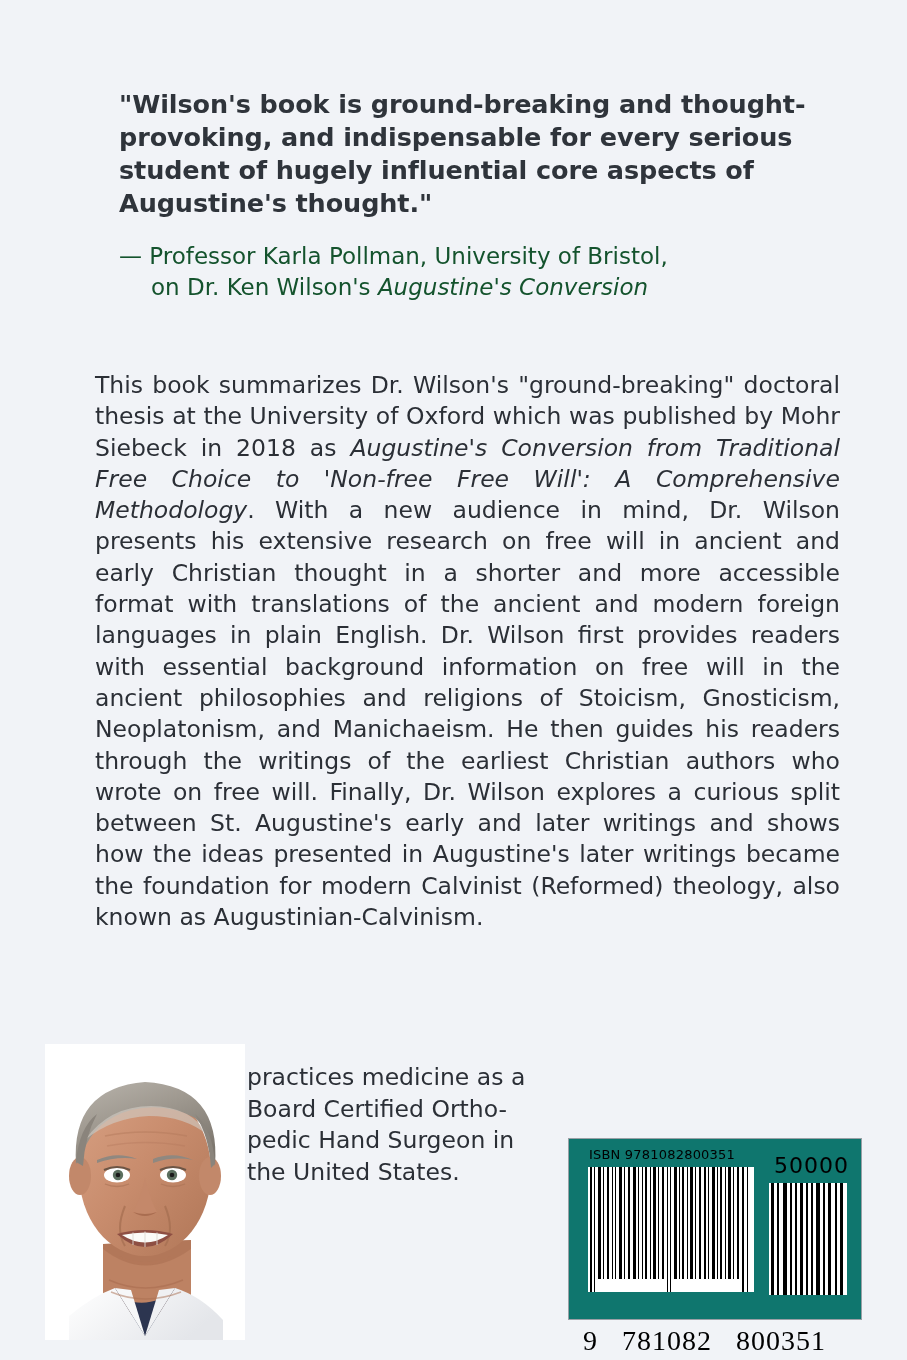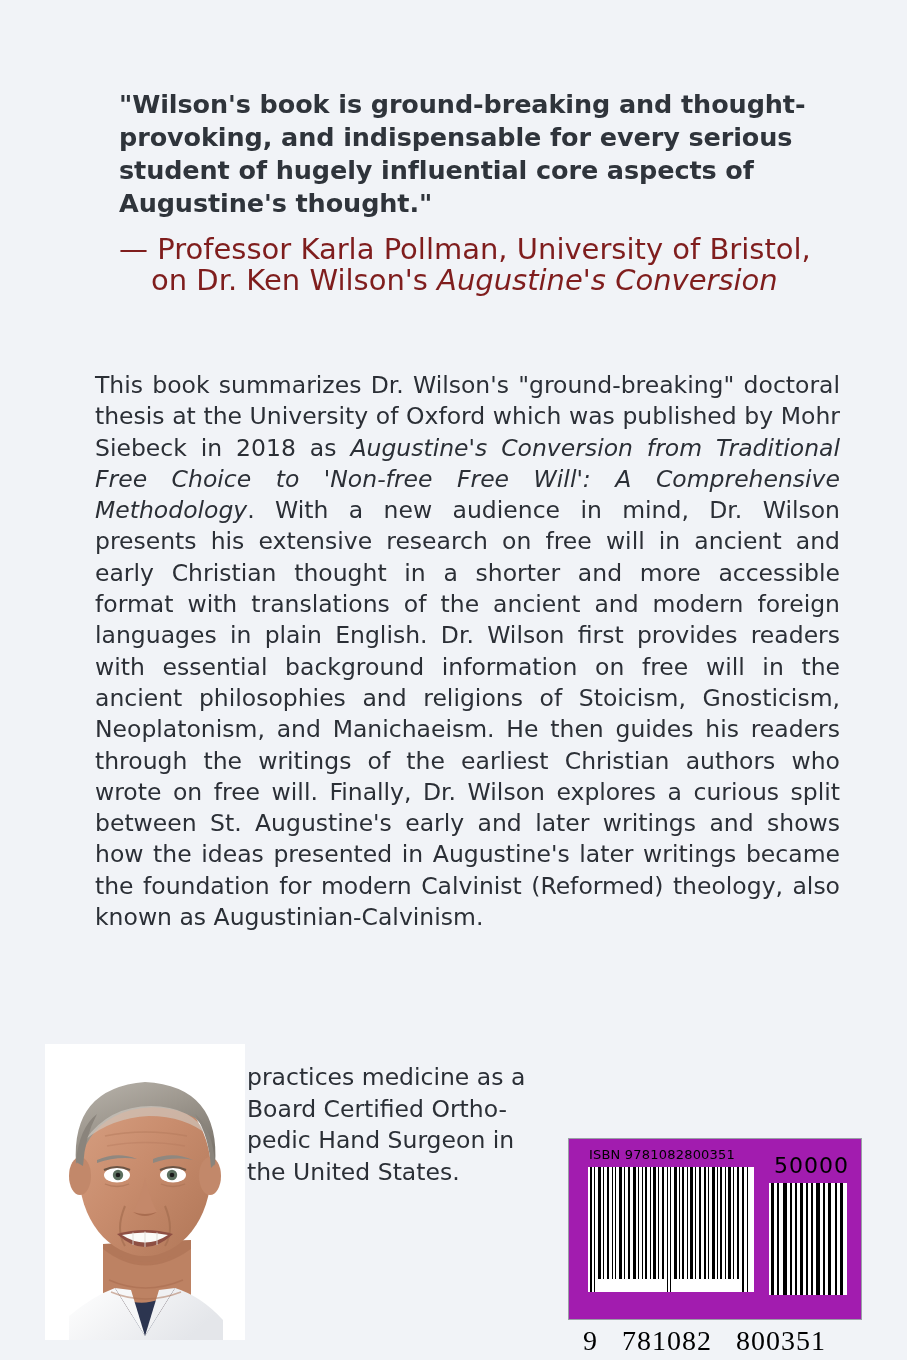--- a/index.html
+++ b/index.html
@@ -31,25 +31,25 @@
   .blurb-quote {
     font-family: "DejaVu Sans", sans-serif;
     font-weight: bold;
     font-size: 25.5px;
     line-height: 33px;
     color: #2f343b;
     letter-spacing: -0.1px;
     margin: 0;
   }
   .blurb-attrib {
-    margin-top: 14px;
-    font-family: "DejaVu Sans", sans-serif;
-    font-size: 29px;
+    margin-top: 21px;
+    font-family: "DejaVu Sans", sans-serif;
+    font-size: 23px;
     line-height: 31px;
-    color: #7f1d1d;
+    color: #14532d;
     font-weight: normal;
   }
   .blurb-attrib .line2 {
     display: block;
     padding-left: 32px;
   }
   .blurb-attrib i {
     font-style: italic;
   }
 
@@ -102,21 +102,21 @@
     width: 300px;
   }
 
   
   .barcode-box {
     position: absolute;
     left: 568px;
     top: 1138px;
     width: 294px;
     height: 182px;
-    background: #a21caf;
+    background: #0f766e;
     border: 1px solid #9aa0a6;
     box-sizing: border-box;
   }
   .barcode-isbn {
     position: absolute;
     left: 20px;
     top: 8px;
     font-family: "DejaVu Sans", sans-serif;
     font-size: 13px;
     color: #000000;

